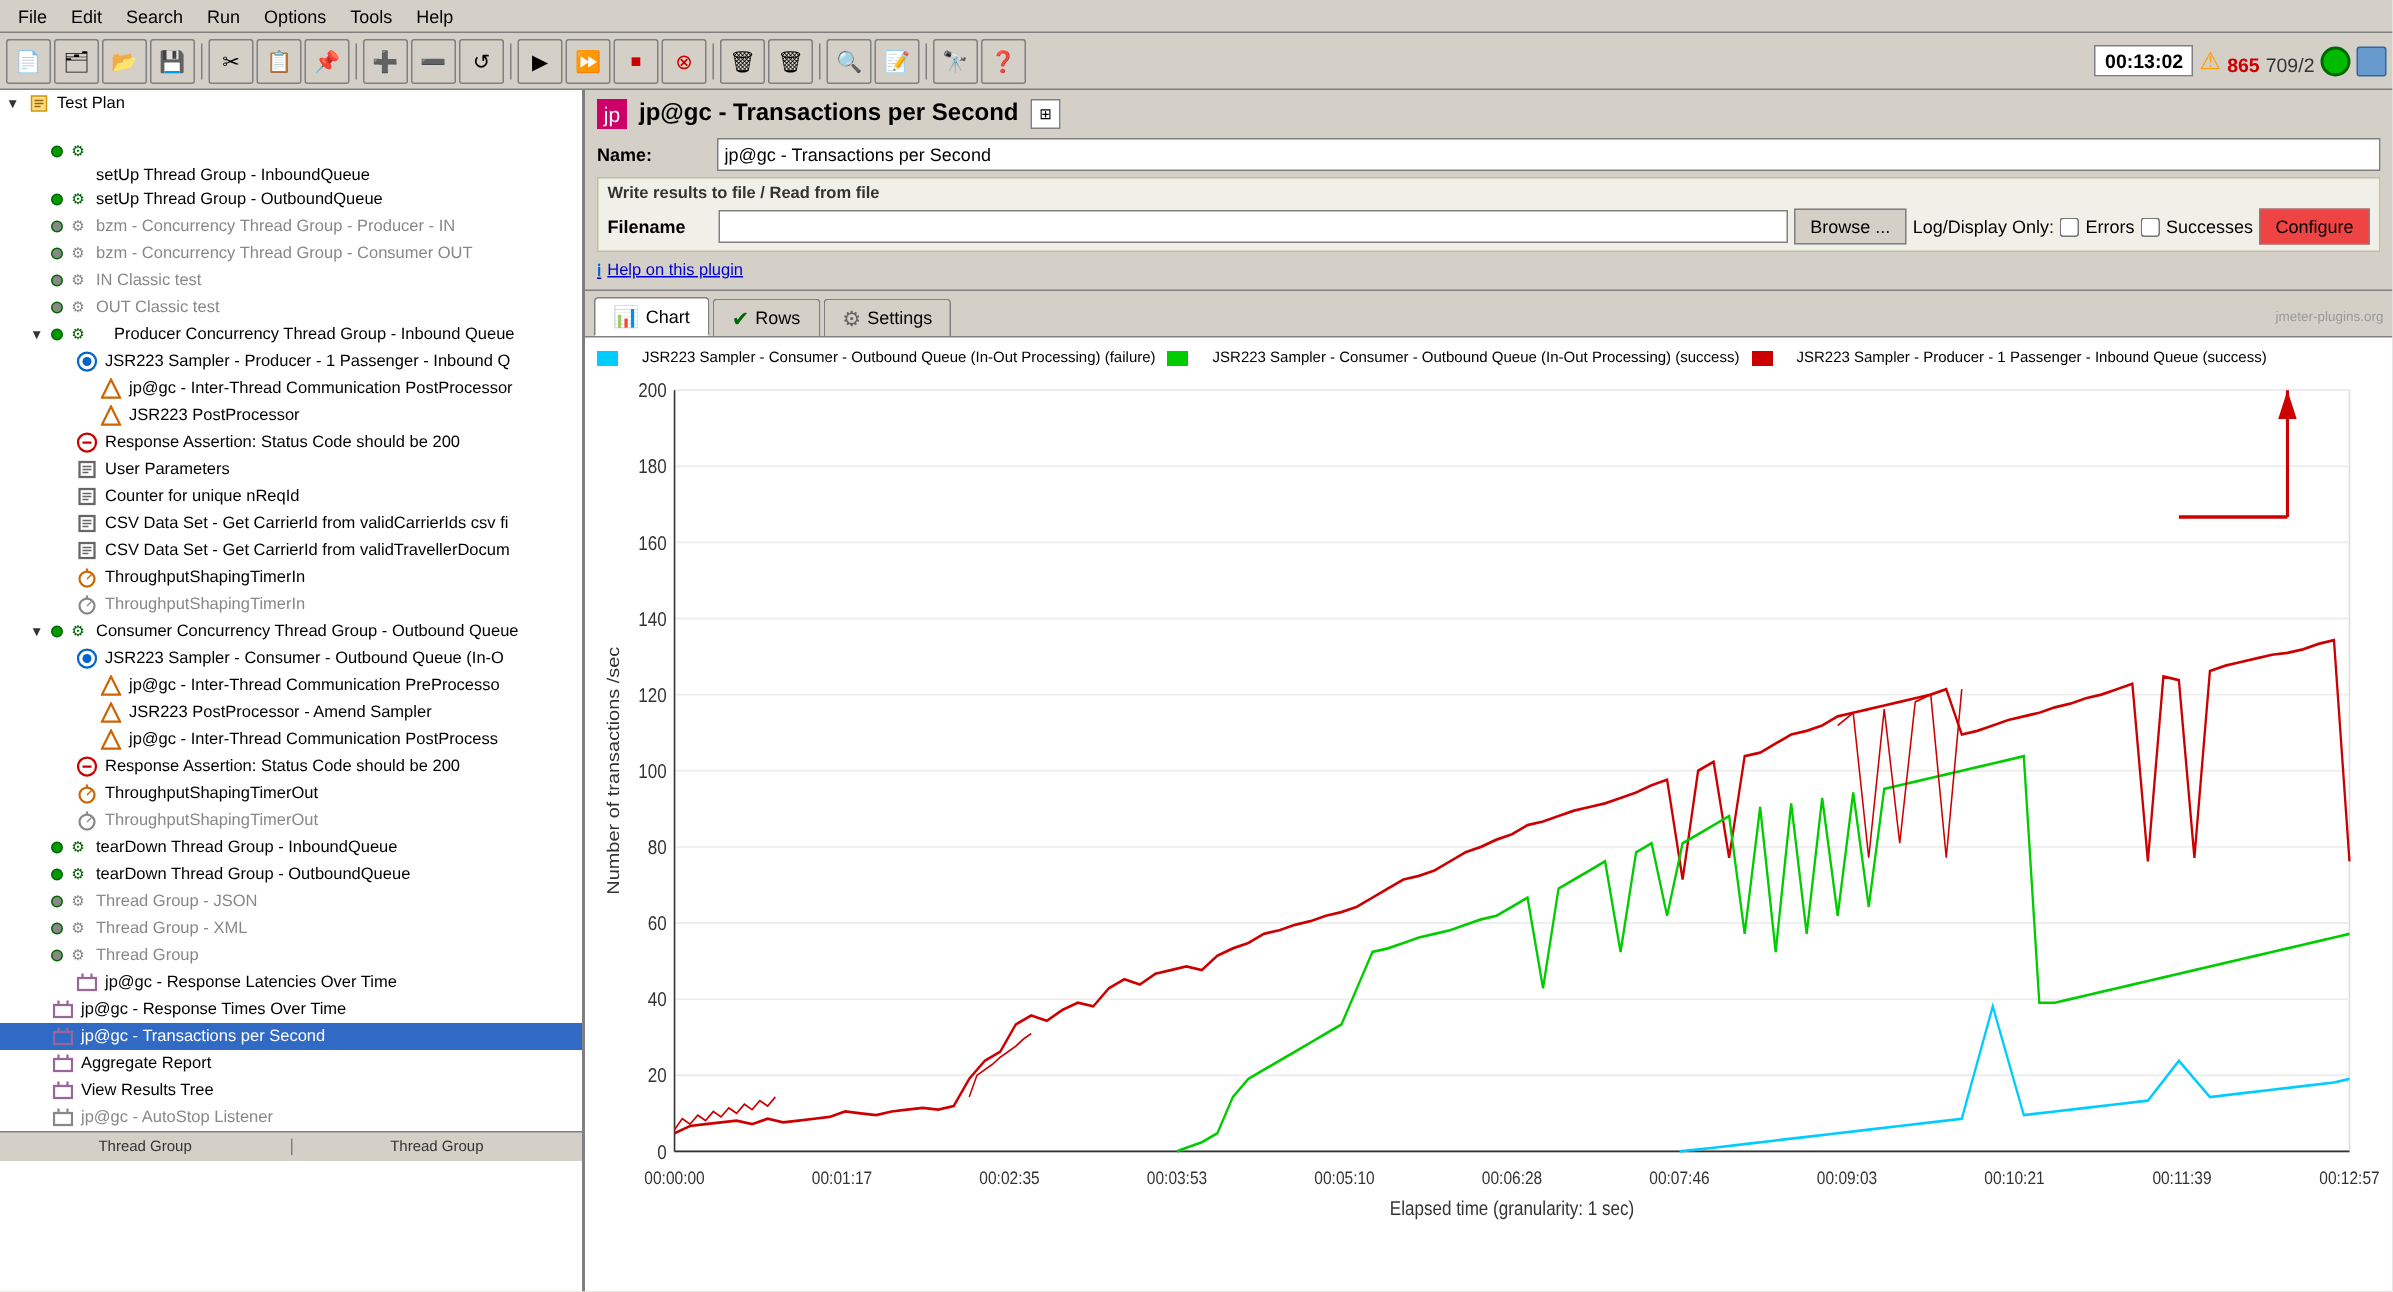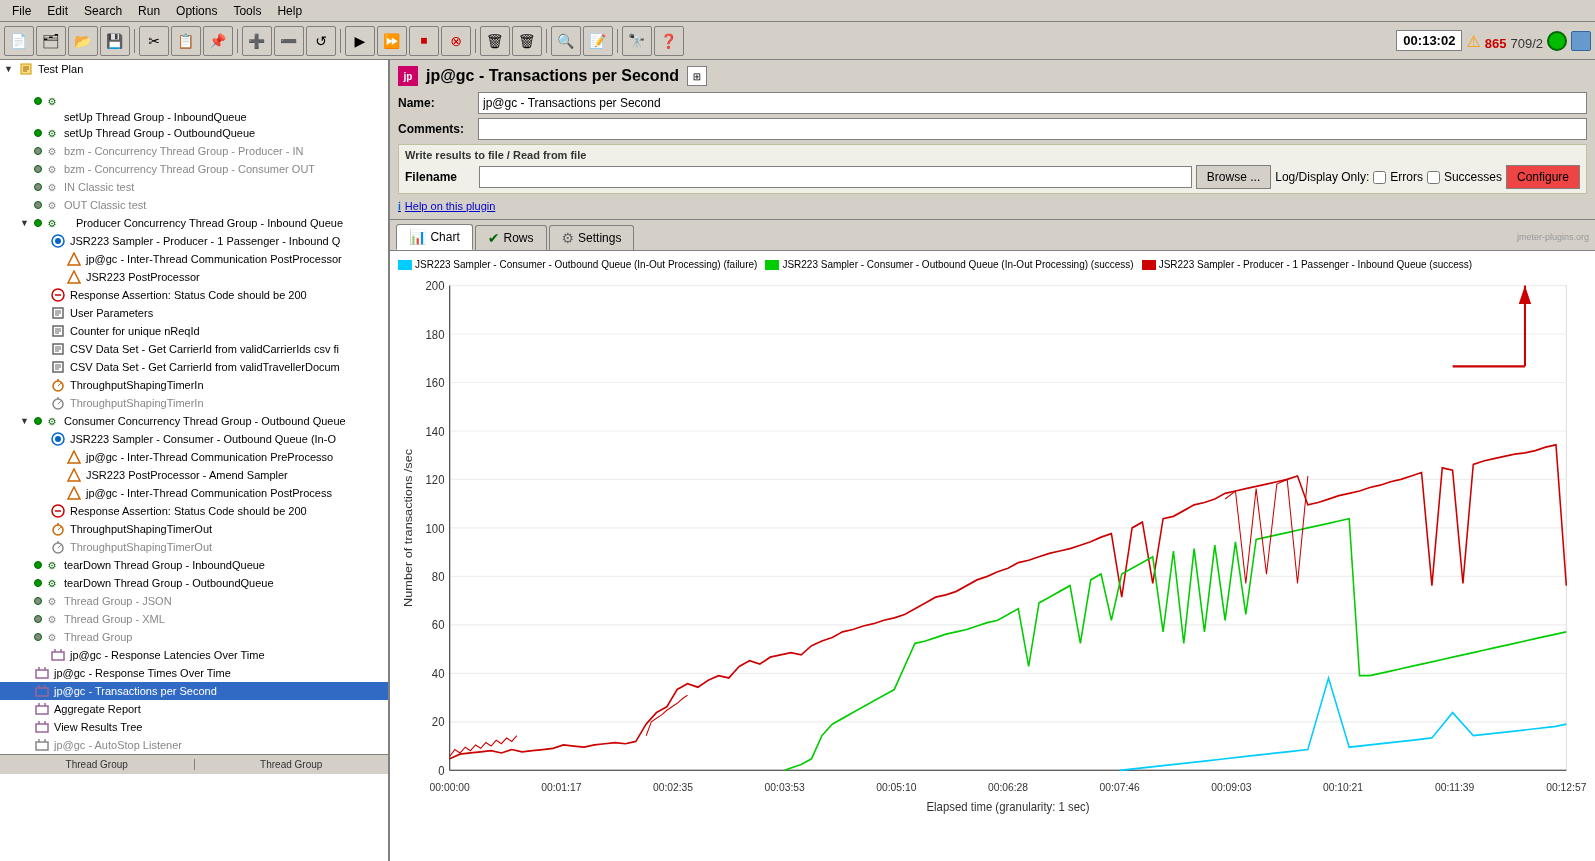--- a/index.html
+++ b/index.html
@@ -50,21 +50,21 @@
     .info-icon { color: #0066cc; font-weight: bold; }
 
     
     .tab-bar { display: flex; align-items: flex-end; padding: 4px 6px 0; background: #d4d0c8; }
     .tab { display: flex; align-items: center; gap: 4px; padding: 4px 12px; border: 1px solid #808080; border-bottom: none; background: #d4d0c8; cursor: pointer; font-size: 12px; border-radius: 3px 3px 0 0; margin-right: 2px; }
     .tab.active { background: #ffffff; border-bottom: 1px solid #ffffff; z-index: 1; }
 
     
     .chart-container { flex: 1; background: #ffffff; border-top: 1px solid #808080; padding: 8px; overflow: hidden; position: relative; }
     .legend { display: flex; flex-wrap: wrap; gap: 8px; margin-bottom: 4px; font-size: 10px; }
-    .legend-item { display: flex; align-items: center; gap: 3px; }
+    .legend-item { display: flex; align-items: center; gap: 16px; }
     .legend-color { width: 14px; height: 10px; flex-shrink: 0; }
     .chart-area { position: relative; width: 100%; height: calc(100% - 40px); }
     .chart-svg { width: 100%; height: 100%; }
 
     
     .tree-panel::-webkit-scrollbar { width: 12px; }
     .tree-panel::-webkit-scrollbar-track { background: #d4d0c8; }
     .tree-panel::-webkit-scrollbar-thumb { background: #808080; border: 1px solid #606060; }
 
     .write-results-section { background: #f0f0e8; border: 1px solid #c0c0a0; padding: 4px 6px; margin-bottom: 4px; }
@@ -465,33 +465,29 @@
       <span style="flex:1; text-align:center; border-right:1px solid #808080; padding-right:4px;">Thread Group</span>
       <span style="flex:1; text-align:center; padding-left:4px;">Thread Group</span>
     </div>
   </div>
 
   <div class="right-panel">
 
     <div class="plugin-header">
       <div class="plugin-title">
         <div style="width:20px; height:20px; background:#cc0066; display:flex; align-items:center; justify-content:center;">
-          <span style="color:white; font-size:10px; font-weight:bold;">jp</span>
+          <span style="color:white; font-size:14px; font-weight:normal;">jp</span>
         </div>
         <span class="plugin-title-text">jp@gc - Transactions per Second</span>
         <div class="plugin-expand-icon">⊞</div>
       </div>
 
       <div class="form-row">
         <span class="form-label">Name:</span>
         <input class="form-input" type="text" value="jp@gc - Transactions per Second" style="">
-      </div>
-      <div class="form-row">
-        <span class="form-label">Comments:</span>
-        <input class="form-input" type="text" style="">
       </div>
 
       <div class="write-results-section">
         <div class="section-title">Write results to file / Read from file</div>
         <div style="display:flex; align-items:center; gap:4px;">
           <span style="font-size:12px; font-weight:bold; width:70px; flex-shrink:0;">Filename</span>
           <input class="filename-input" type="text" style="flex: 1 1 0%; height: 22px; border: 1px solid rgb(128, 128, 128); font-size: 12px; padding: 0px 4px;">
           <button class="browse-btn">Browse ...</button>
           <span style="font-size:12px;">Log/Display Only:</span>
           <input type="checkbox" style="">

